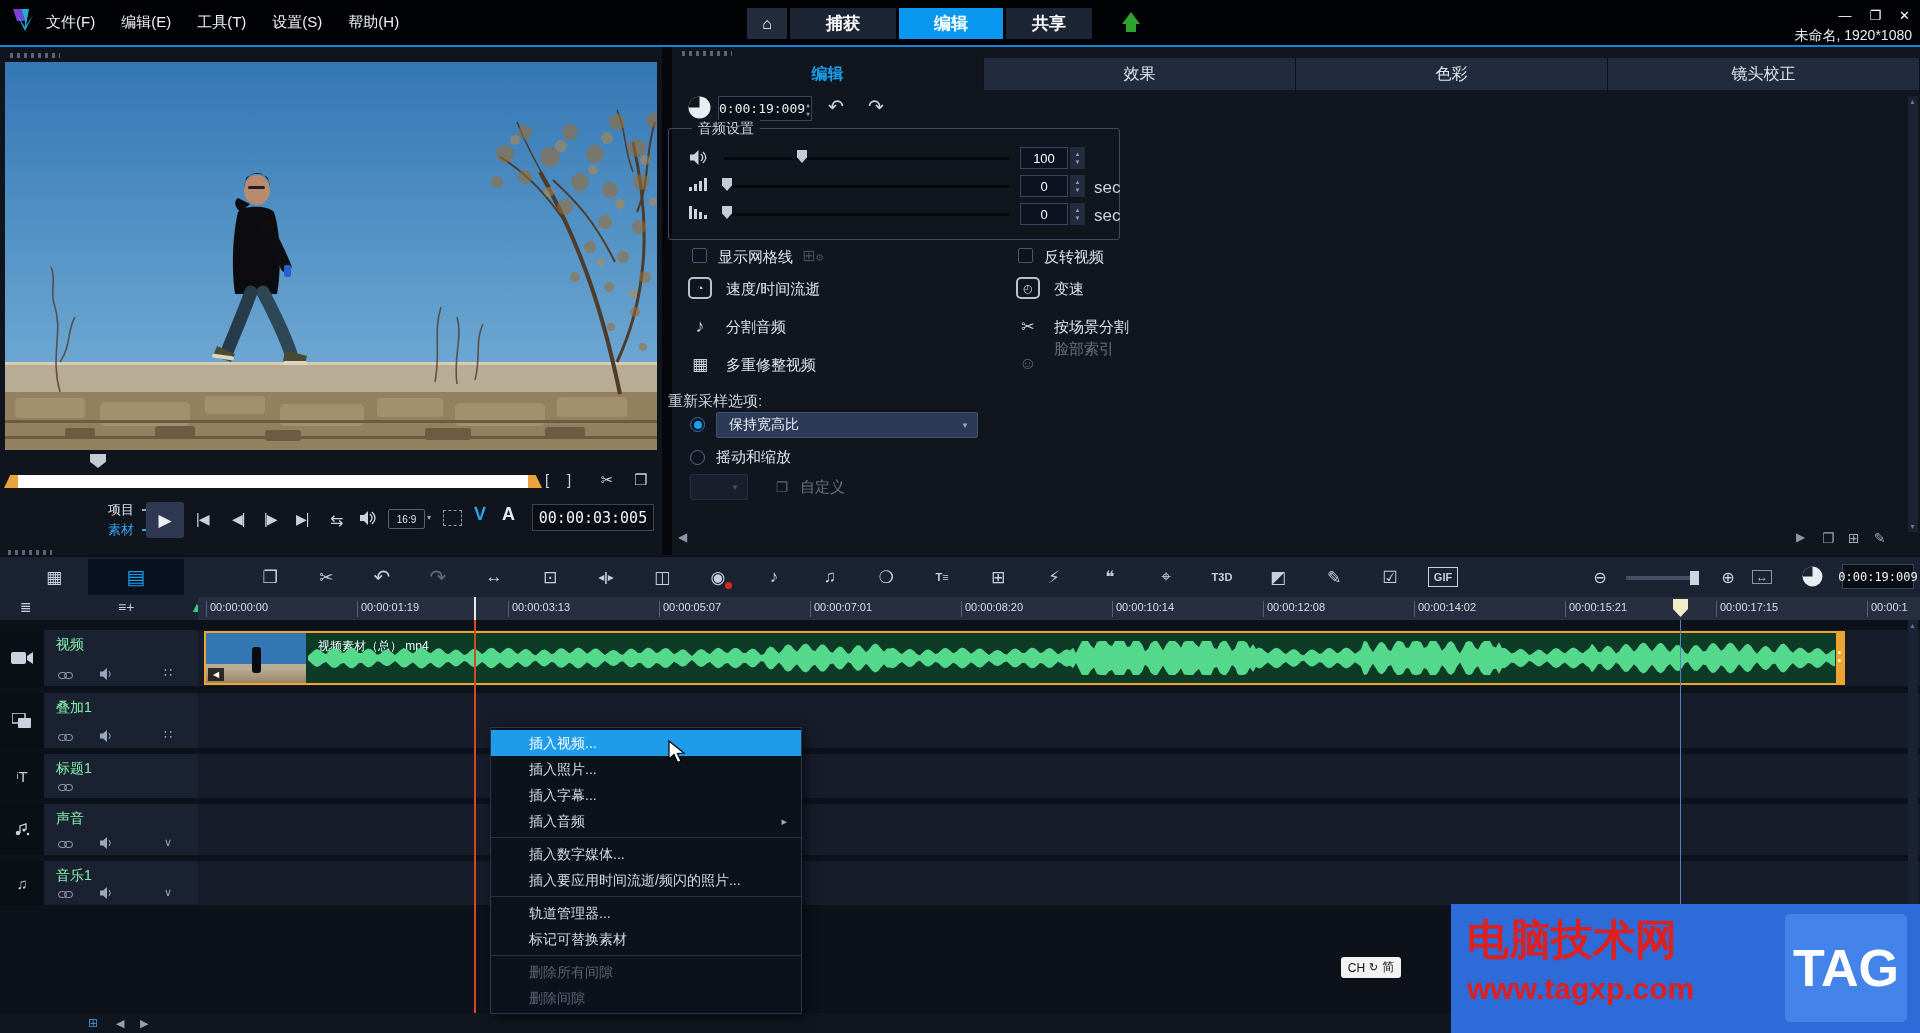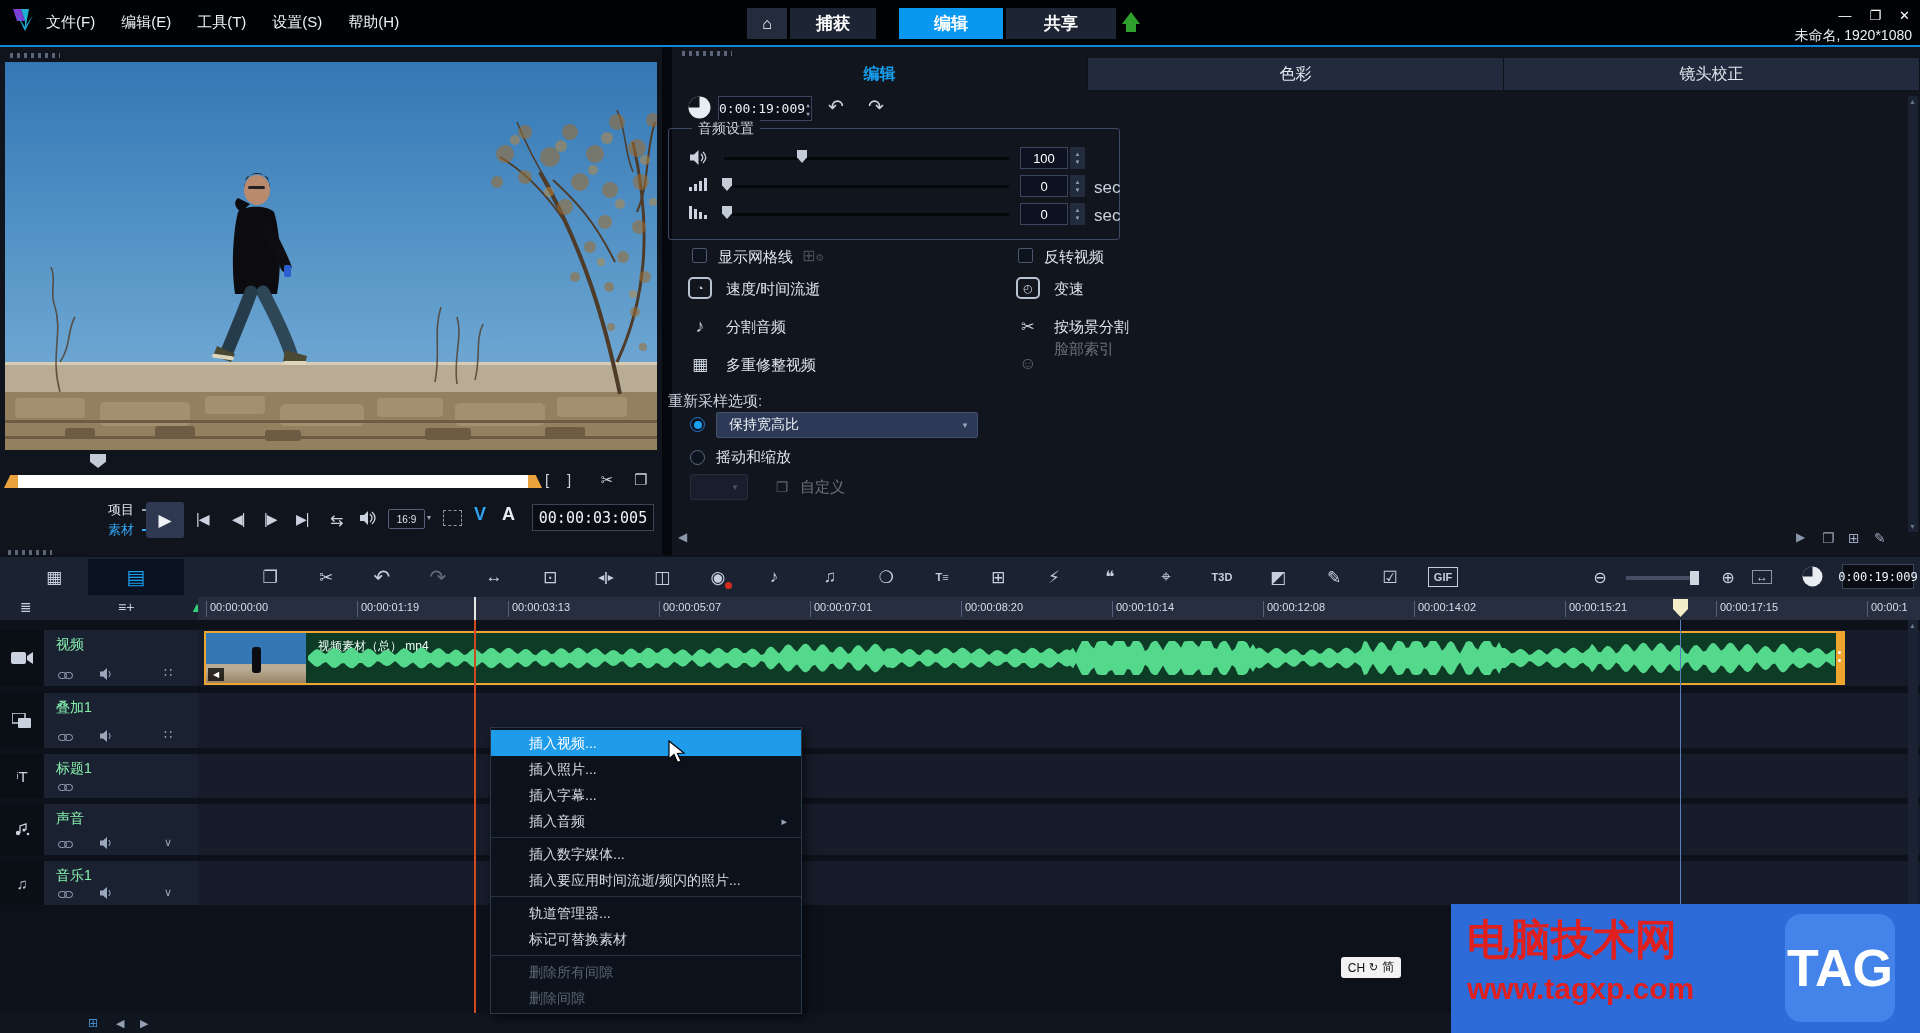--- a/index.html
+++ b/index.html
@@ -9,23 +9,23 @@
   .mono{font-family:"DejaVu Sans Mono",monospace}
   .dots{height:5px;background:repeating-linear-gradient(90deg,#5a6678 0 3px,transparent 3px 7px)}
   
   #header{left:0;top:0;width:1920px;height:47px;background:#010203;border-bottom:2px solid #1286d8}
   #logo{left:12px;top:7px}
   #menus{left:46px;top:0;height:45px;display:flex;align-items:center;gap:26px;font-size:15px;color:#eef2f7}
   .menu-item{cursor:pointer}
   .mode-tab{position:absolute;top:8px;height:31px;display:flex;align-items:center;justify-content:center;
     background:#1d2433;color:#fff;font-size:17px;font-weight:bold;cursor:pointer}
   #tab-home{left:747px;width:40px;background:#232b3c;font-size:16px;font-weight:normal}
-  #tab-capture{left:790px;width:86px}
+  #tab-capture{left:790px;width:106px}
   #tab-edit{left:899px;width:104px;background:#0a97f0}
-  #tab-share{left:1006px;width:110px}
+  #tab-share{left:1006px;width:86px}
   #export-arrow{left:1122px;top:12px;width:0;height:0;border-left:9px solid transparent;border-right:9px solid transparent;border-bottom:12px solid #2fa12f}
   #export-arrow:after{content:"";position:absolute;left:-5px;top:12px;width:10px;height:8px;background:#2fa12f}
   #win-controls{right:10px;top:8px;display:flex;gap:18px;font-size:13px;color:#fff}
   #win-controls span{cursor:pointer}
   #project-info{right:8px;top:27px;font-size:14px;color:#e8edf2}
   
   #preview-panel{left:0;top:47px;width:662px;height:508px;background:#10151d}
   #preview-video{left:5px;top:15px;width:652px;height:388px;background:linear-gradient(#3377b5,#5f9ccb 60%,#7fb2dc)}
   #scrub-thumb{left:90px;top:407px;width:16px;height:14px;background:#c3cbd6;clip-path:polygon(0 0,100% 0,100% 55%,50% 100%,0 55%)}
   #scrub-bar{left:10px;top:428px;width:522px;height:13px;background:#fff}
@@ -109,21 +109,21 @@
   .cm-item[data-state="highlighted"]{background:#1e9be9;color:#fff}
   .cm-item[data-state="disabled"]{color:#5a6372;cursor:default}
   .cm-item[data-state="submenu"]:after{content:"▸";position:absolute;right:14px;font-size:11px;color:#9aa6ba}
   .cm-sep{height:1px;background:#27313f;margin:3px 0}
   
   #ime-pill{left:1341px;top:957px;width:60px;height:21px;background:#f2f2f2;border-radius:3px;color:#111;
     font-size:12px;display:flex;align-items:center;justify-content:center;gap:4px;z-index:45}
   #watermark{left:1451px;top:904px;width:469px;height:129px;background:#2c6bd8;z-index:50}
   #wm-name{left:16px;top:8px;font-size:42px;font-weight:bold;color:#e01f1f}
   #wm-url{left:16px;top:68px;font-size:30px;font-weight:bold;color:#e01f1f}
-  #wm-badge{left:334px;top:10px;width:110px;height:108px;background:#4483ea;border-radius:16px;display:flex;align-items:center;justify-content:center;font-size:52px;font-weight:bold;color:#fff}
+  #wm-badge{left:334px;top:10px;width:122px;height:108px;background:#4483ea;border-radius:5px;display:flex;align-items:center;justify-content:center;font-size:52px;font-weight:bold;color:#fff}
   #cursor{left:668px;top:740px;z-index:60}
 </style>
 </head>
 <body>
 
 <div class="abs" id="header">
   <svg class="abs" id="logo" width="26" height="26" viewBox="0 0 26 26">
     <polygon points="1,2 9,2 13,14 5,14" fill="#7a3fd4"></polygon>
     <polygon points="25,2 17,2 13,24 13,14 9,2" fill="#23c4e8" opacity=".9"></polygon>
     <polygon points="5,8 13,24 21,8 13,20" fill="#19a8d8"></polygon>
@@ -287,20 +287,21 @@
     <span class="abs" style="left:474px;top:6px;font-size:18px;font-weight:bold;color:#2da3f2;cursor:pointer">V</span>
     <span class="abs" style="left:502px;top:6px;font-size:18px;font-weight:bold;color:#e8edf2;cursor:pointer">A</span>
     <div class="abs mono" id="pv-timecode">00:00:03:005</div>
   </div>
 </div>
 
 <div class="abs" id="options-panel">
   <div class="abs dots" style="left:10px;top:4px;width:50px"></div>
   <div class="abs" id="opt-tabs">
     <div class="opt-tab active">编辑</div>
+    <div class="opt-tab">效果</div>
     <div class="opt-tab">色彩</div>
     <div class="opt-tab">镜头校正</div>
   </div>
 
   <svg class="abs" style="left:16px;top:49px" width="23" height="23" viewBox="0 0 23 23">
     <circle cx="11.5" cy="11.5" r="11" fill="#e8edf2"></circle>
       <path d="M11.5,11.5 L11.5,.5 A11,11 0 0,0 .5,11.5 Z" fill="#10151e"></path>
   </svg>
   <div class="abs mono" id="time-spin">
     <span class="val">0:00:19:009</span>

